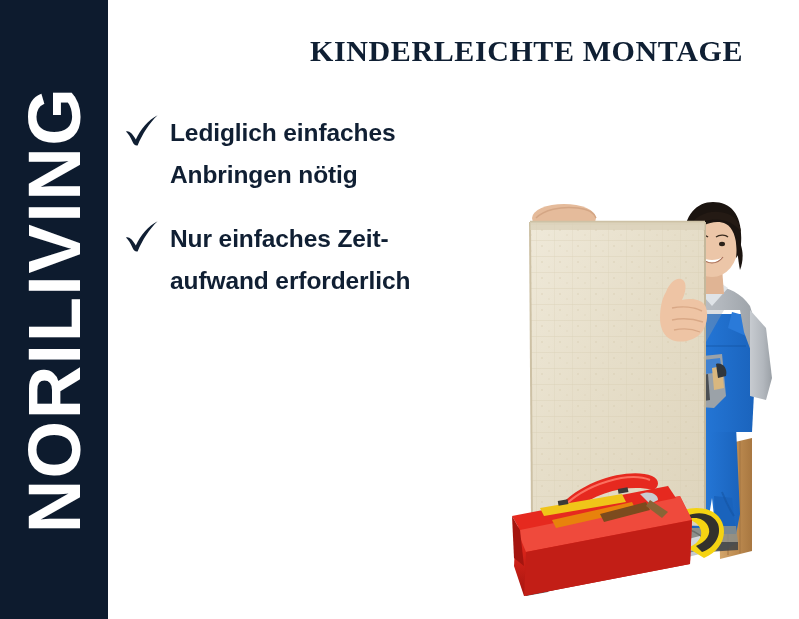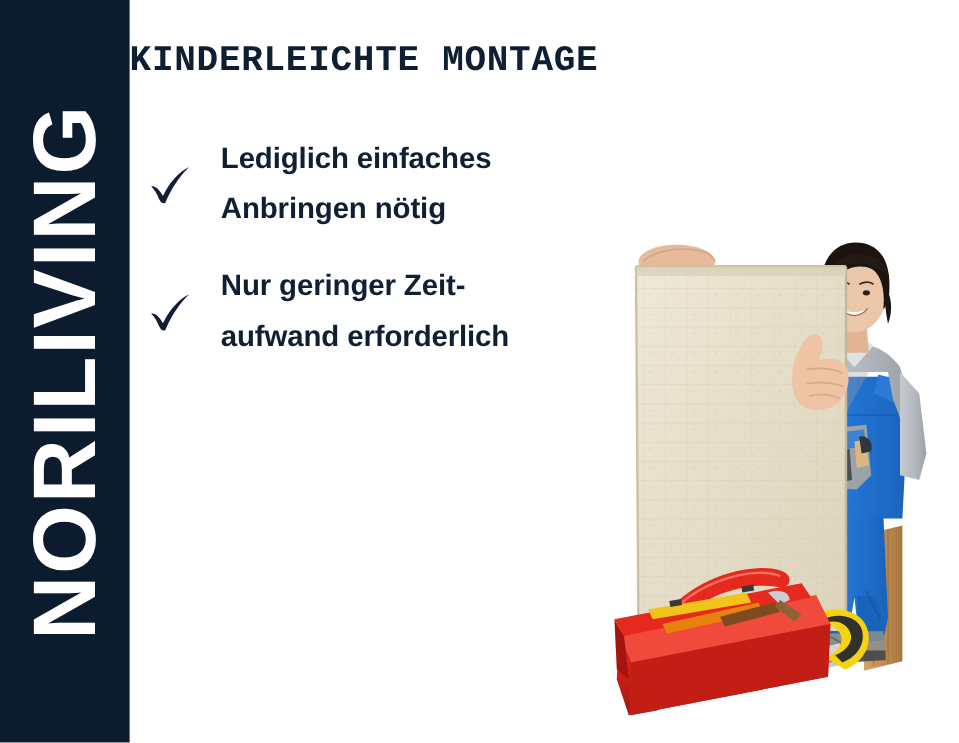--- a/index.html
+++ b/index.html
@@ -36,40 +36,39 @@
     font-weight:bold;
     letter-spacing:1.5px;
     font-family:"Liberation Sans","DejaVu Sans",sans-serif;
   }
 
   
   .headline{
     position:absolute;
     left:108px;top:34px;
     width:635px;
-    text-align:left;
+    text-align:right;
     color:#0f1f33;
     font-size:30px;
     font-weight:bold;
     letter-spacing:0.6px;
-    font-family:Liberation Mono, monospace;
+    font-family:Liberation Serif, serif;
   }
 
   
   .bullets{
     position:absolute;
     left:124px;top:112px;
     width:400px;
   }
   .bullet{
     position:relative;
     display:flex;
-    align-items:center;
+    align-items:flex-start;
     margin-bottom:22px;
-    gap:14px;
   }
   .check-icon{
     flex:0 0 auto;
     width:46px;
     padding-top:2px;
     color:#101f33;
     display:block;
   }
   .check-icon svg{display:block;}
   .bullet-lines{
@@ -117,21 +116,21 @@
     </div>
 
 
     <div class="bullet">
       <span class="check-icon">
         <svg width="38" height="34" viewBox="0 0 38 34" fill="none" xmlns="http://www.w3.org/2000/svg">
           <path d="M2 17.5 C5 16.5, 8.4 19.4, 11.8 25.4 C16.6 15.2, 24.4 5.6, 33.6 1.2 C25.2 9.2, 18.6 19.6, 13.6 31.4 C11.2 31.8, 9.6 30.4, 8.4 27.4 C6.6 23.2, 4.4 19.8, 2 17.5 Z" fill="#101f33"></path>
         </svg>
       </span>
       <span class="bullet-lines">
-        <span class="bullet-line">Nur geringer Zeit-</span>
+        <span class="bullet-line">Nur einfaches Zeit-</span>
         <span class="bullet-line">aufwand erforderlich</span>
       </span>
     </div>
 
   </div>
 
   <div class="photo">
     <svg viewBox="0 0 299 523" xmlns="http://www.w3.org/2000/svg">
       <defs>
         <linearGradient id="panelGrad" x1="0" y1="0" x2="1" y2="1">

